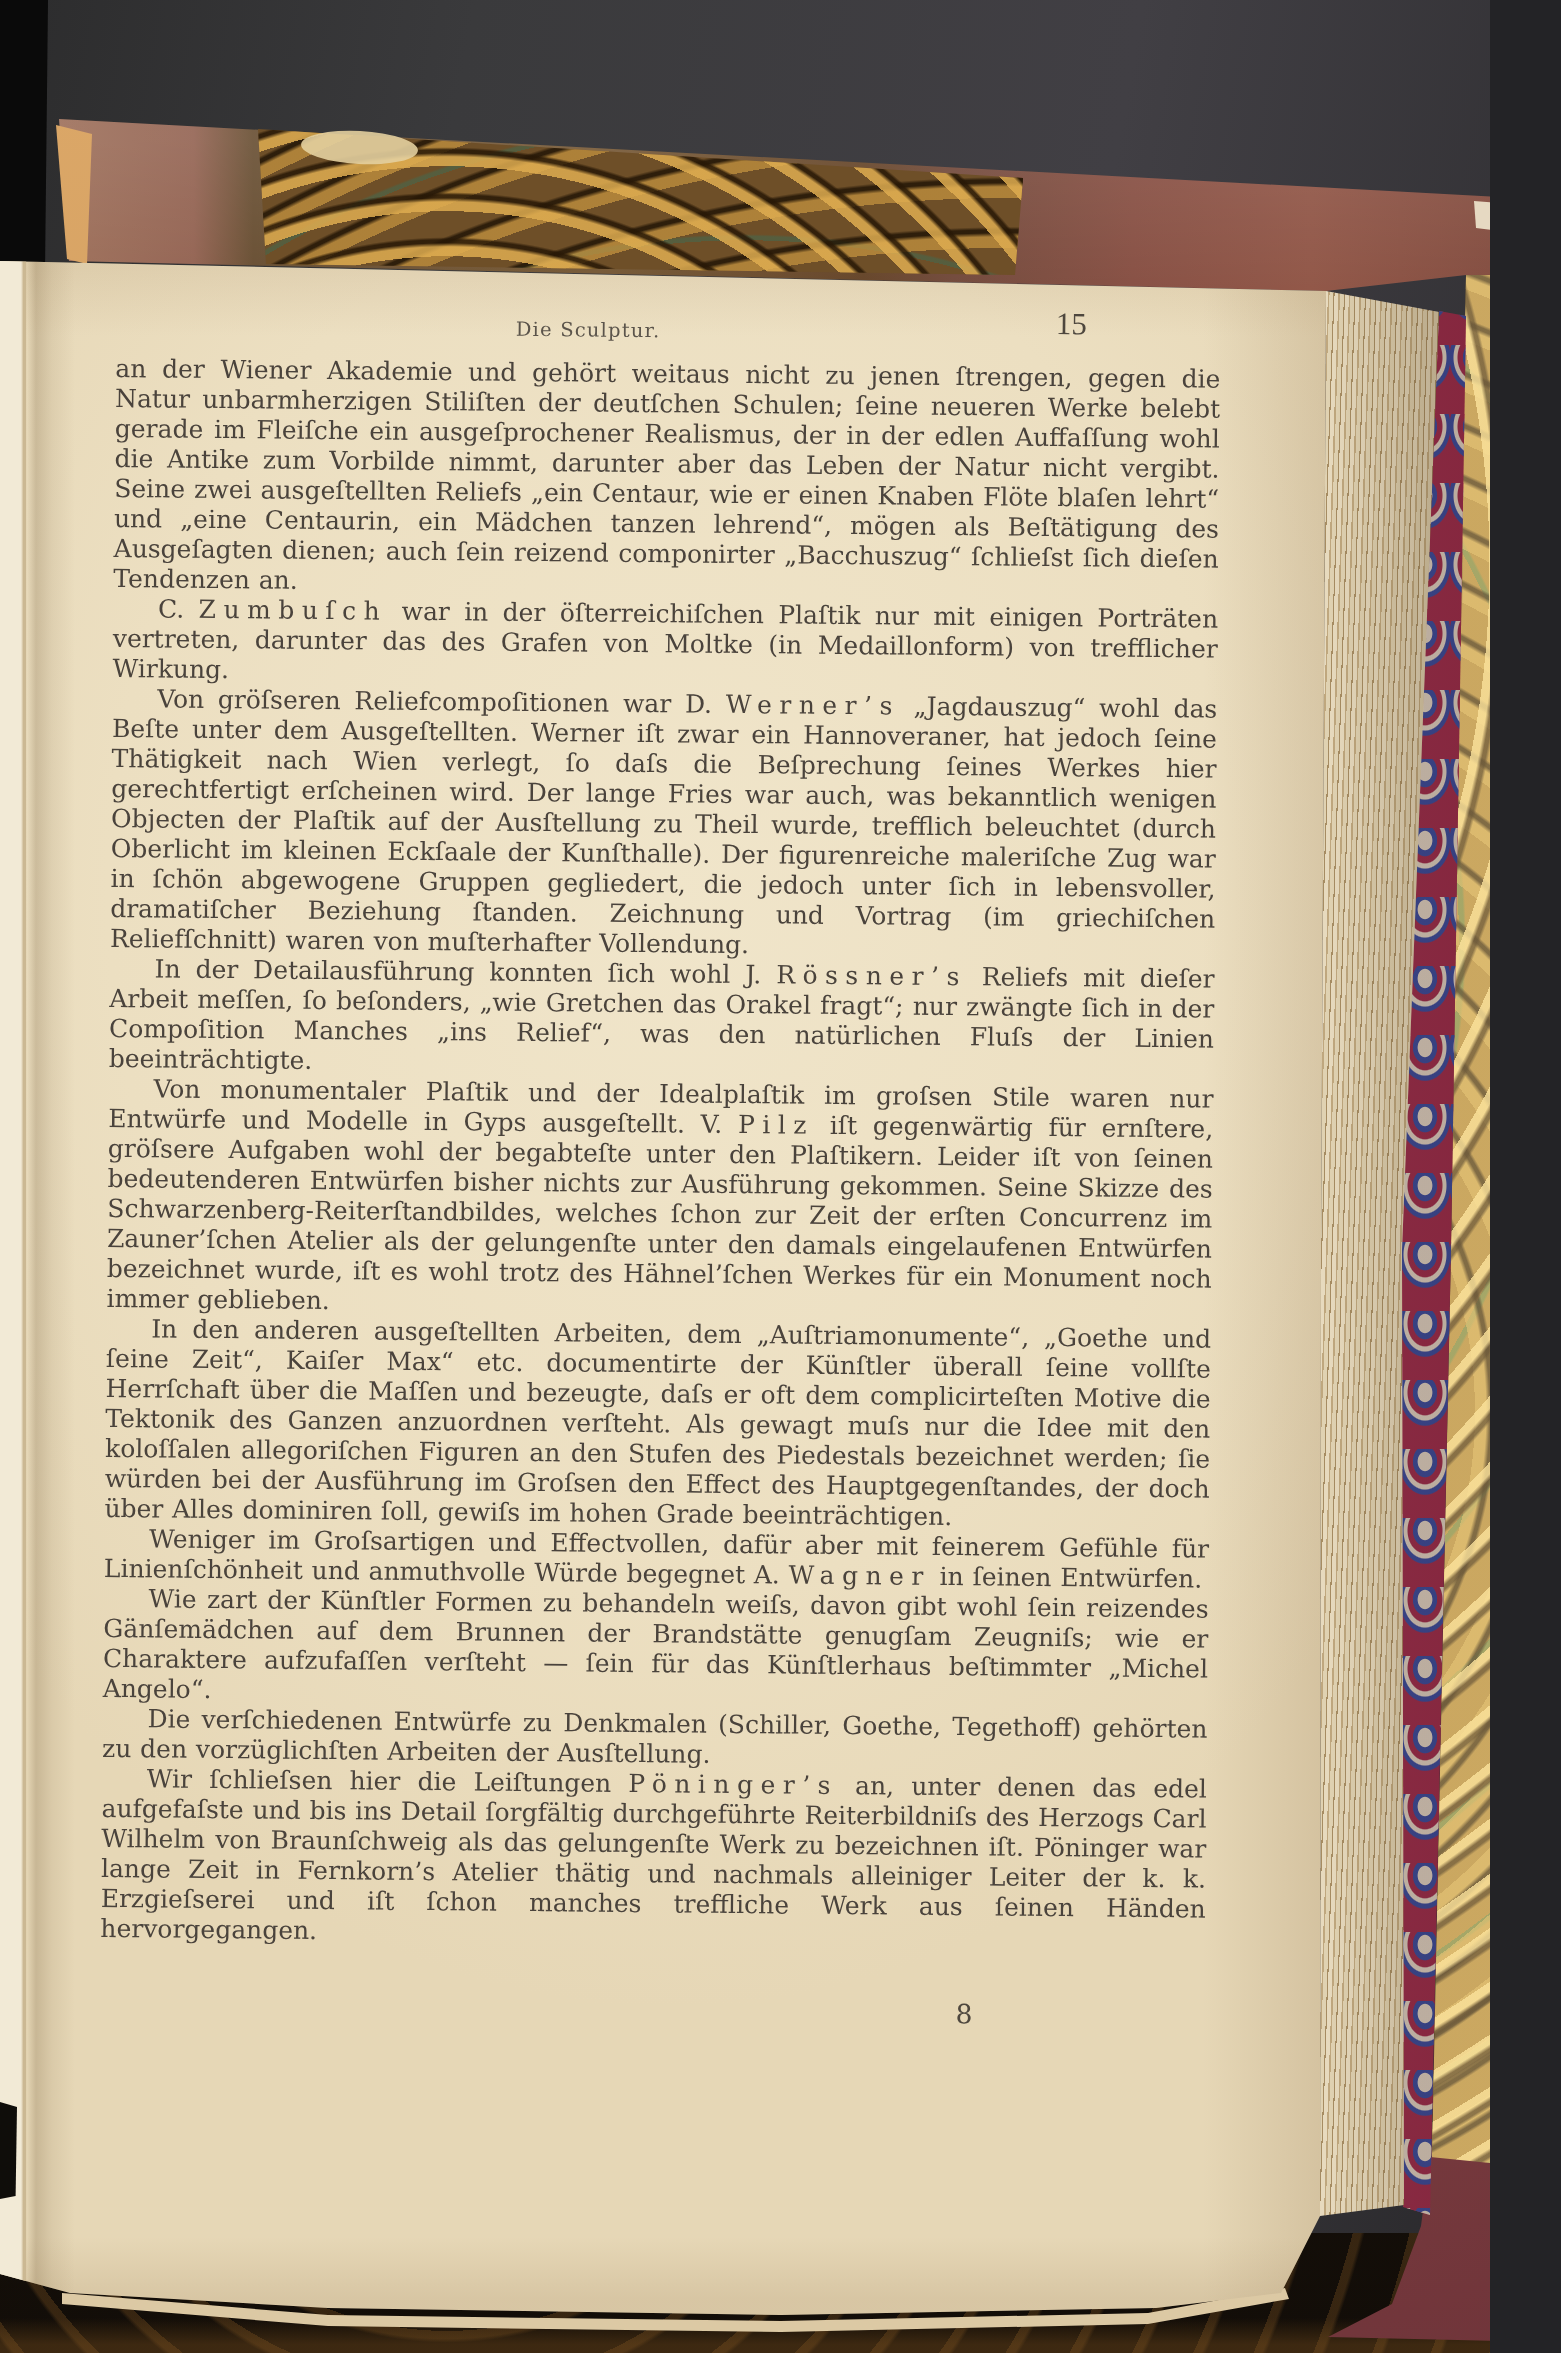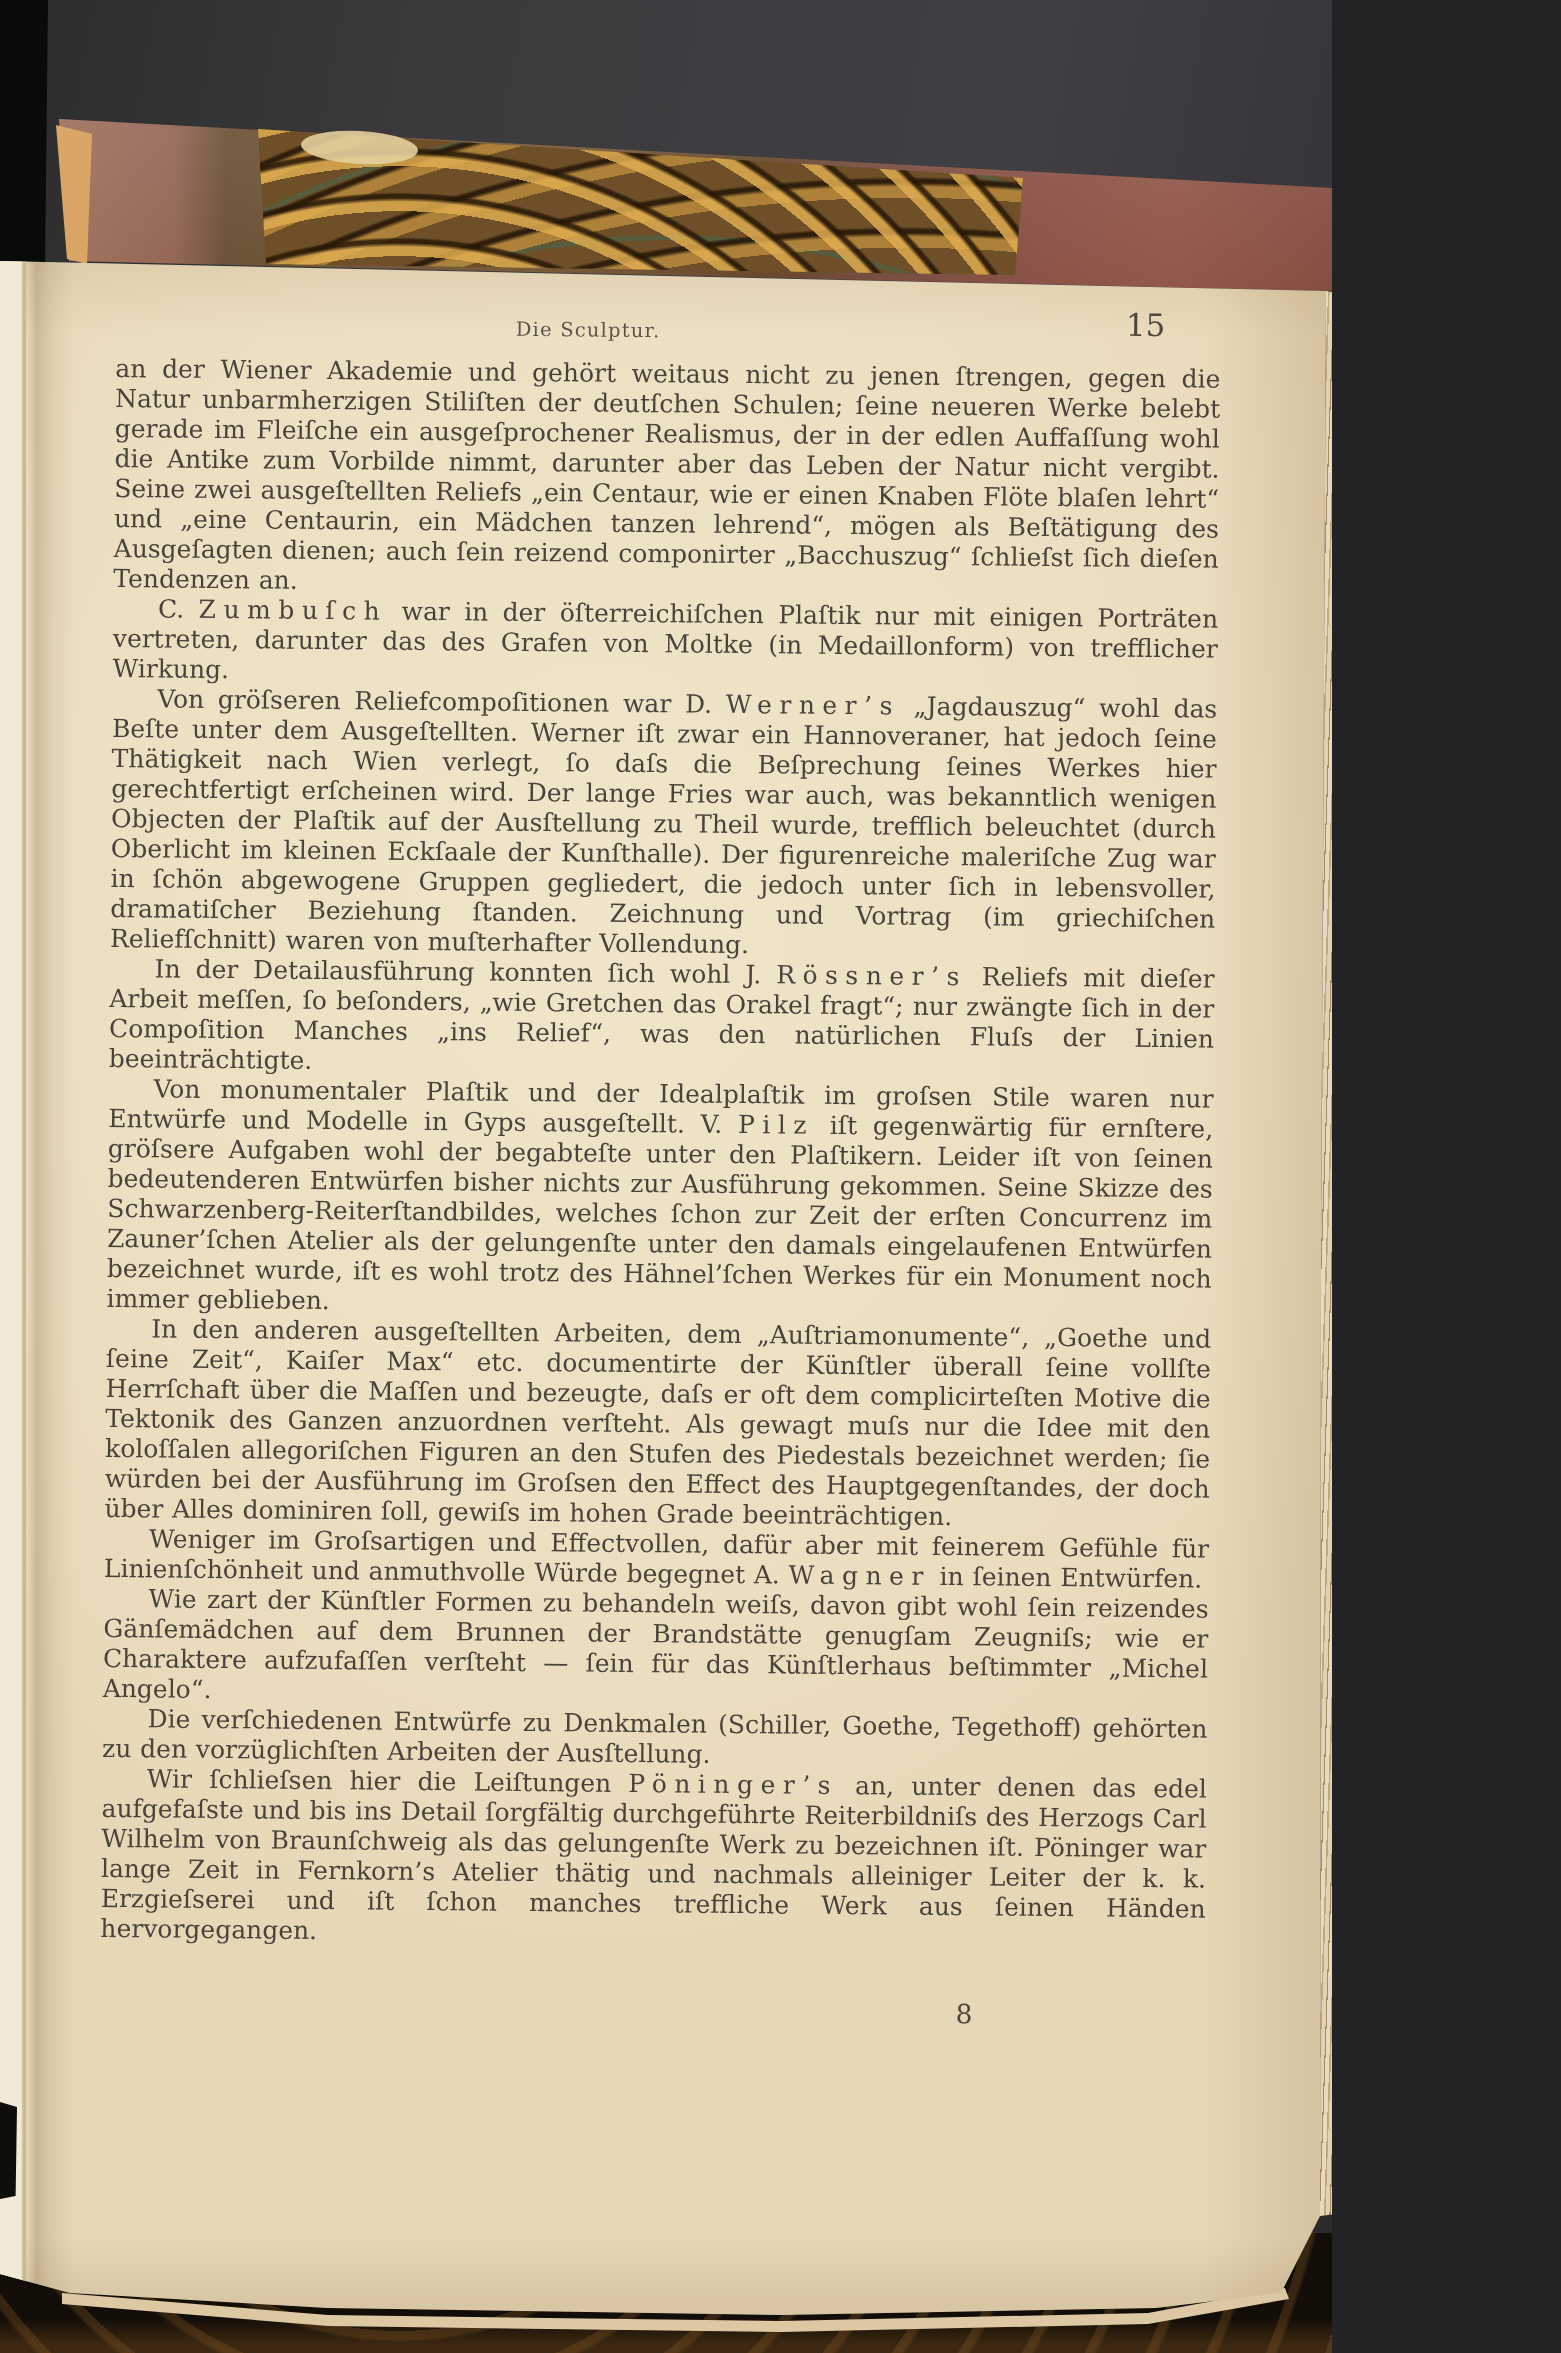--- a/index.html
+++ b/index.html
@@ -1,16 +1,16 @@
 <!DOCTYPE html>
 <html style="--paper: #f0e5ca; --ink: #4a433c; --background: #3b3b3d; --cover-leather: #8a4a3c; --cover-marble-tan: #b98e3e; --fore-edge-red: #a22f4c; --fore-edge-blue: #3c4f9f; --fore-edge-cream: #e6dac6; --bottom-cover: #231a10;font-size:12.5px"><head>
 <meta charset="utf-8">
 <style>
   html,body{margin:0;padding:0;background:#232326;}
-  .stage{position:relative;width:1332px;height:2354px;overflow:hidden;
+  .stage{position:relative;width:1490px;height:2354px;overflow:hidden;
          font-family:"DejaVu Serif", serif;}
   .layer{position:absolute;inset:0;}
 
   
   .bg{background:linear-gradient(100deg,#2c2c2d 0%,#3a3a3c 25%,#413f44 60%,#2a292c 100%);}
 
   .black-tl{background:#0a0a0a;clip-path:polygon(0px 0px,48px 0px,45px 273px,0px 273px);}
   .black-bl{background:#0f0d0a;clip-path:polygon(0px 2102px,17px 2107px,15.6px 2196px,0px 2199px);}
 
   
@@ -98,21 +98,21 @@
       linear-gradient(0deg, rgba(150,120,80,.18) 0 55px, rgba(0,0,0,0) 117px),
       linear-gradient(90deg, rgba(0,0,0,0) 1203px, rgba(140,110,70,.20) 1324px),
       linear-gradient(180deg, rgba(160,130,90,.14) 0 269px, rgba(0,0,0,0) 336px),
       radial-gradient(ellipse 937px 1171px at 45% 38%, var(--paper,#f0e5ca), #ecdfc1 60%, #e6d7b6 95%);
   }
 
   
   .print-layer{position:absolute;left:116px;top:309px;width:1105px;height:1835px;
     transform:rotate(.55deg);transform-origin:top left;color:var(--ink,#4a433c);}
   .running-head{position:absolute;left:400px;top:4.7px;font-size:19.5px;letter-spacing:1.2px;color:#5b544b;}
-  .folio{position:absolute;left:1010px;top:-12.5px;font-size:31px;color:#4e473e;}
+  .folio{position:absolute;left:940px;top:-12.5px;font-size:31px;color:#4e473e;font-family:Liberation Serif, serif;}
   .body-text{position:absolute;left:0;top:45px;width:1105px;font-size:25px;line-height:30px;
     text-align:justify;word-spacing:0.8px;}
   .para{margin:0;text-indent:45px;}
   .para.noindent{text-indent:0;}
   .sperr{letter-spacing:.30em;}
   .sig-mark{position:absolute;left:856px;top:1681px;font-size:26.6px;color:#4e473e;}
 </style>
 </head>
 <body>
 

